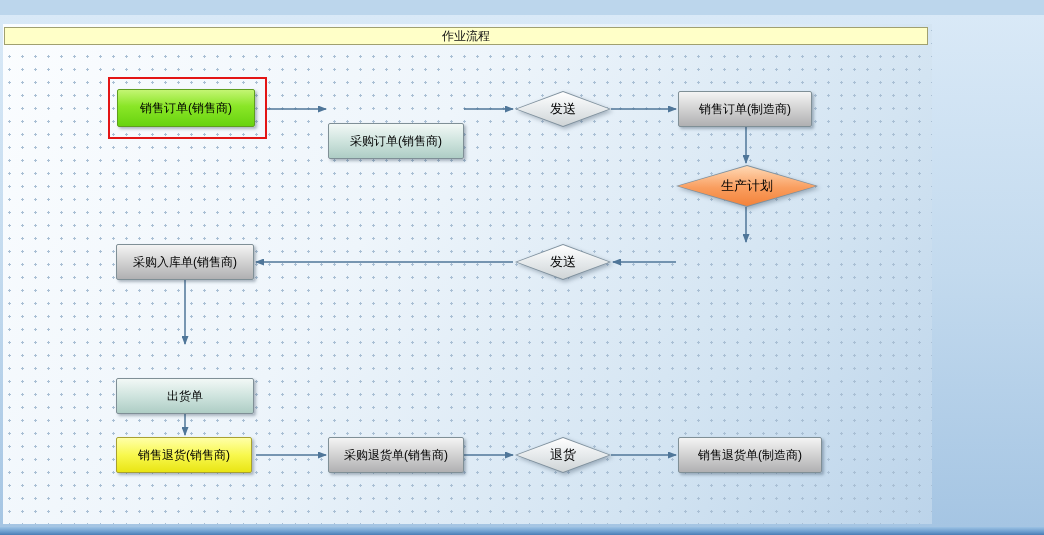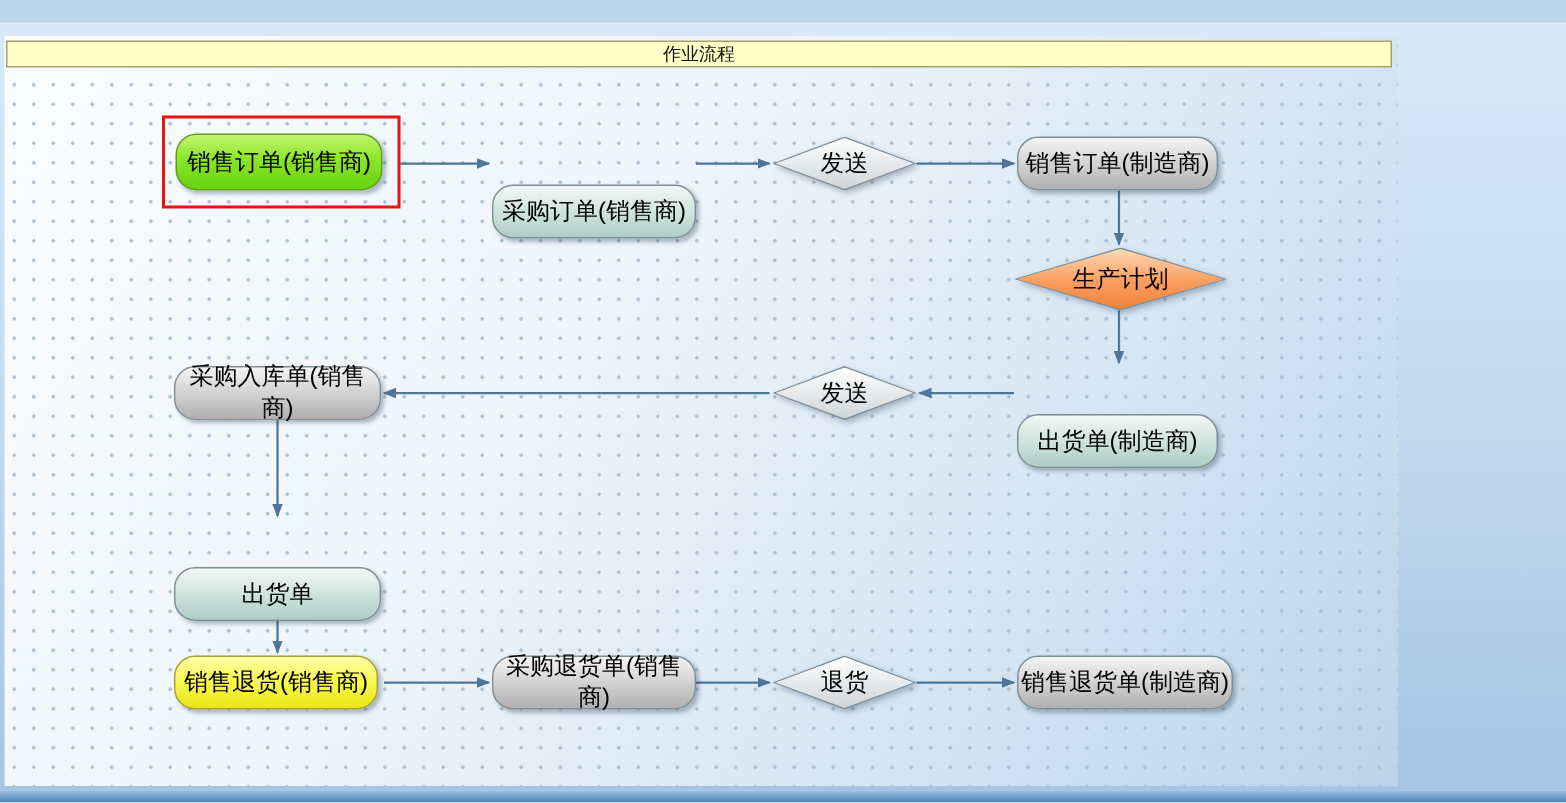--- a/index.html
+++ b/index.html
@@ -32,22 +32,22 @@
   .banner {
     position:absolute; left:4px; top:12px; width:922px; height:16px;
     background:#ffffc8; border:1px solid #a0a070;
     display:flex; align-items:center; justify-content:center;
     font-size:12px; color:#111;
   }
 
   
   .node {
     position:absolute; display:flex; align-items:center; justify-content:center;
-    font-size:16px; color:#000; text-align:center;
-    border:1px solid #7f8f96; border-radius:14px;
+    font-size:12px; color:#000; text-align:center;
+    border:1px solid #7f8f96; border-radius:2px;
     box-shadow:2px 2px 3px rgba(40,60,80,.35);
     box-sizing:border-box;
   }
   .node.green  { background:linear-gradient(to bottom,#c3f573 0%,#8ae627 45%,#68d30f 100%); border-color:#5f9e1f; }
   .node.teal   { background:linear-gradient(to bottom,#f2f8f6 0%,#cfe4de 50%,#aecdc5 100%);margin-top:32px; }
   .node.gray   { background:linear-gradient(to bottom,#f4f4f4 0%,#d2d2d2 50%,#b0b0b2 100%); }
   .node.yellow { background:linear-gradient(to bottom,#ffffa8 0%,#f8f84e 50%,#e9e514 100%); border-color:#a8a030; }
 
   
   .diamond { position:absolute; filter:drop-shadow(2px 2px 2px rgba(40,60,80,.35)); }
@@ -58,21 +58,21 @@
   .d-fill {
     position:absolute; inset:1px 2px;
     background:linear-gradient(to bottom,#ffffff 0%,#e4e8ea 55%,#cfd4d6 100%);
     clip-path:polygon(50% 0%,100% 50%,50% 100%,0% 50%);
   }
   .diamond.orange .d-fill {
     background:linear-gradient(to bottom,#ffd9b5 0%,#f99d5e 55%,#f3823a 100%);
   }
   .d-label {
     position:absolute; inset:0; display:flex; align-items:center; justify-content:center;
-    font-size:16px; color:#000;font-family:Liberation Serif, serif;
+    font-size:13px; color:#000;font-family:Liberation Serif, serif;
   }
 
   
   .red-box { position:absolute; left:108px; top:62px; width:155px; height:58px; border:2px solid #e31515; }
 
   
   .edges { position:absolute; left:0; top:0; pointer-events:none; }
 
   
   .bottombar {
@@ -129,21 +129,20 @@
     </div>
 
     <div class="node gray" style="left:678px;top:76px;width:134px;height:36px">销售订单(制造商)</div>
 
     <div class="diamond orange" style="left:676px;top:150px;width:142px;height:42px">
       <div class="d-border"></div>
       <div class="d-fill"></div>
       <span class="d-label">生产计划</span>
     </div>
 
-    <div class="node teal" style="left:678px;top:229px;width:134px;height:36px">出货单(制造商)</div>
 
     <div class="diamond" style="left:515px;top:229px;width:96px;height:36px">
       <div class="d-border"></div>
       <div class="d-fill"></div>
       <span class="d-label">发送</span>
     </div>
 
     <div class="node teal" style="left:116px;top:331px;width:138px;height:36px">出货单</div>
 
     <div class="node gray" style="left:116px;top:229px;width:138px;height:36px">采购入库单(销售商)</div>

